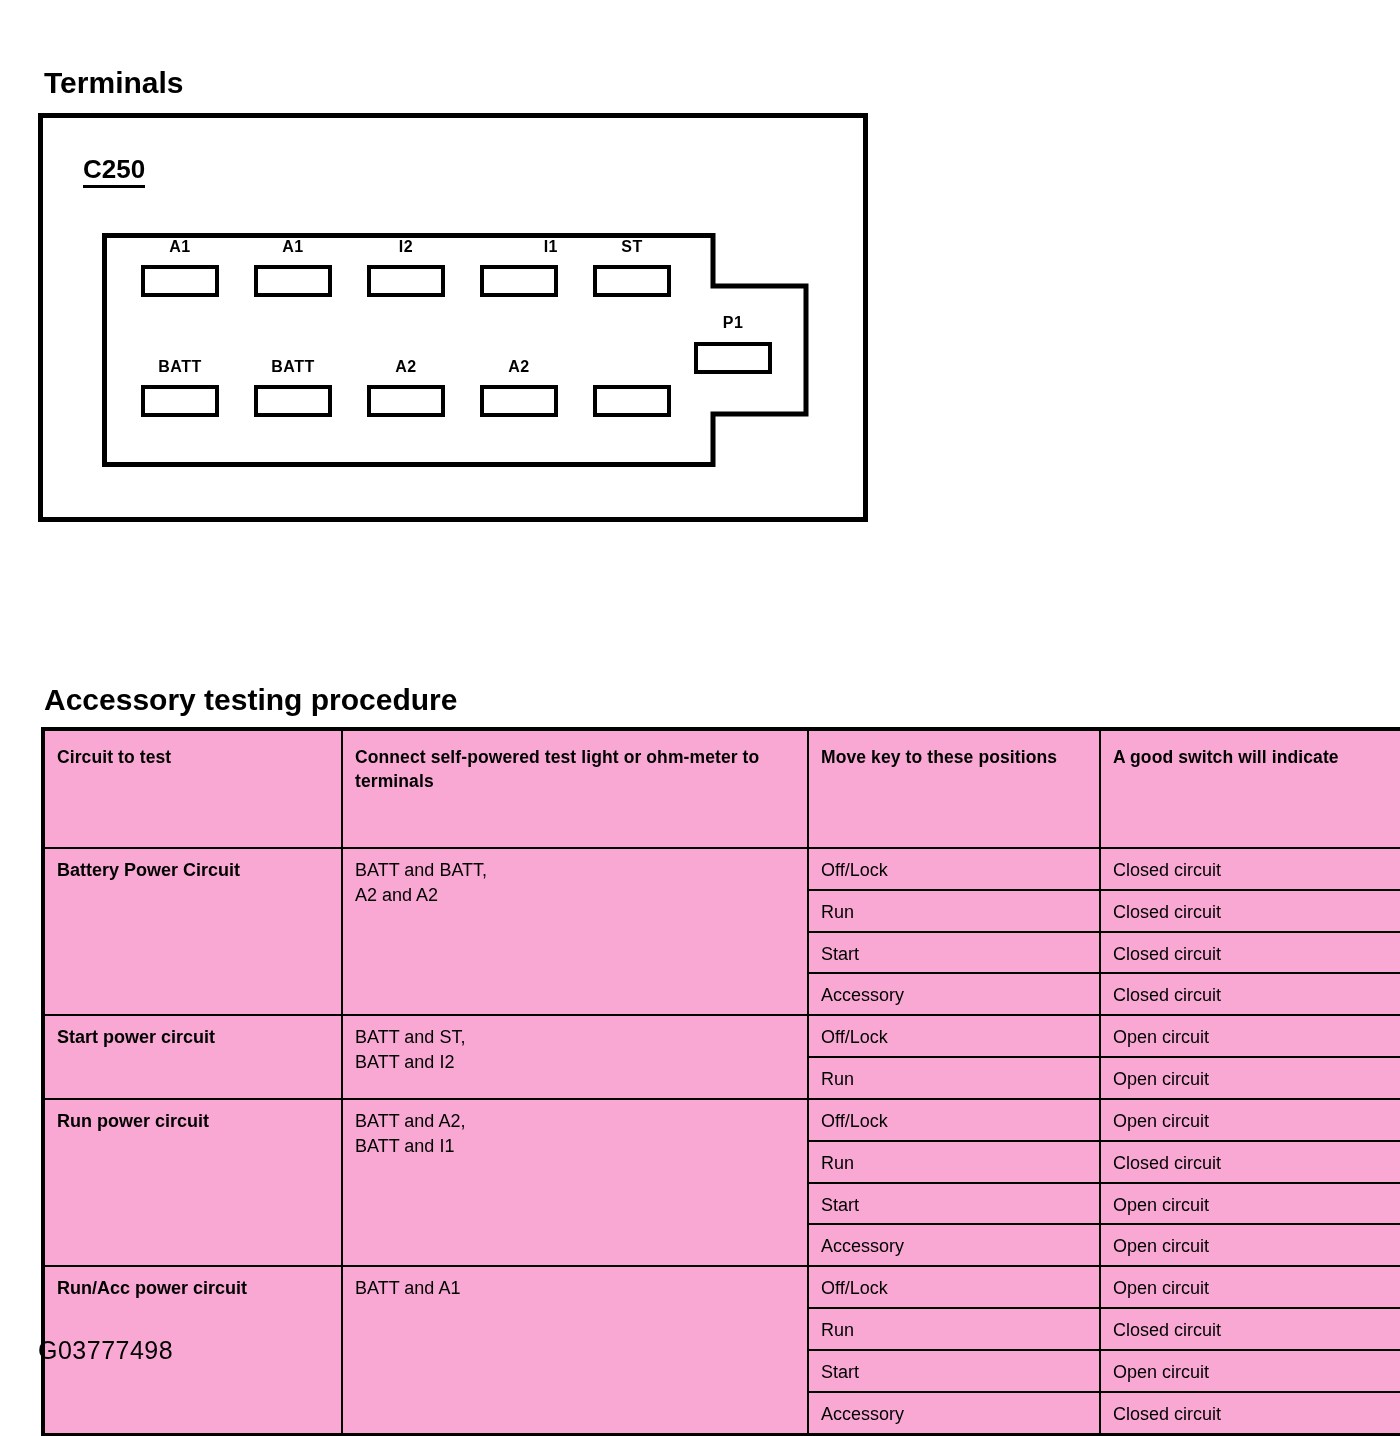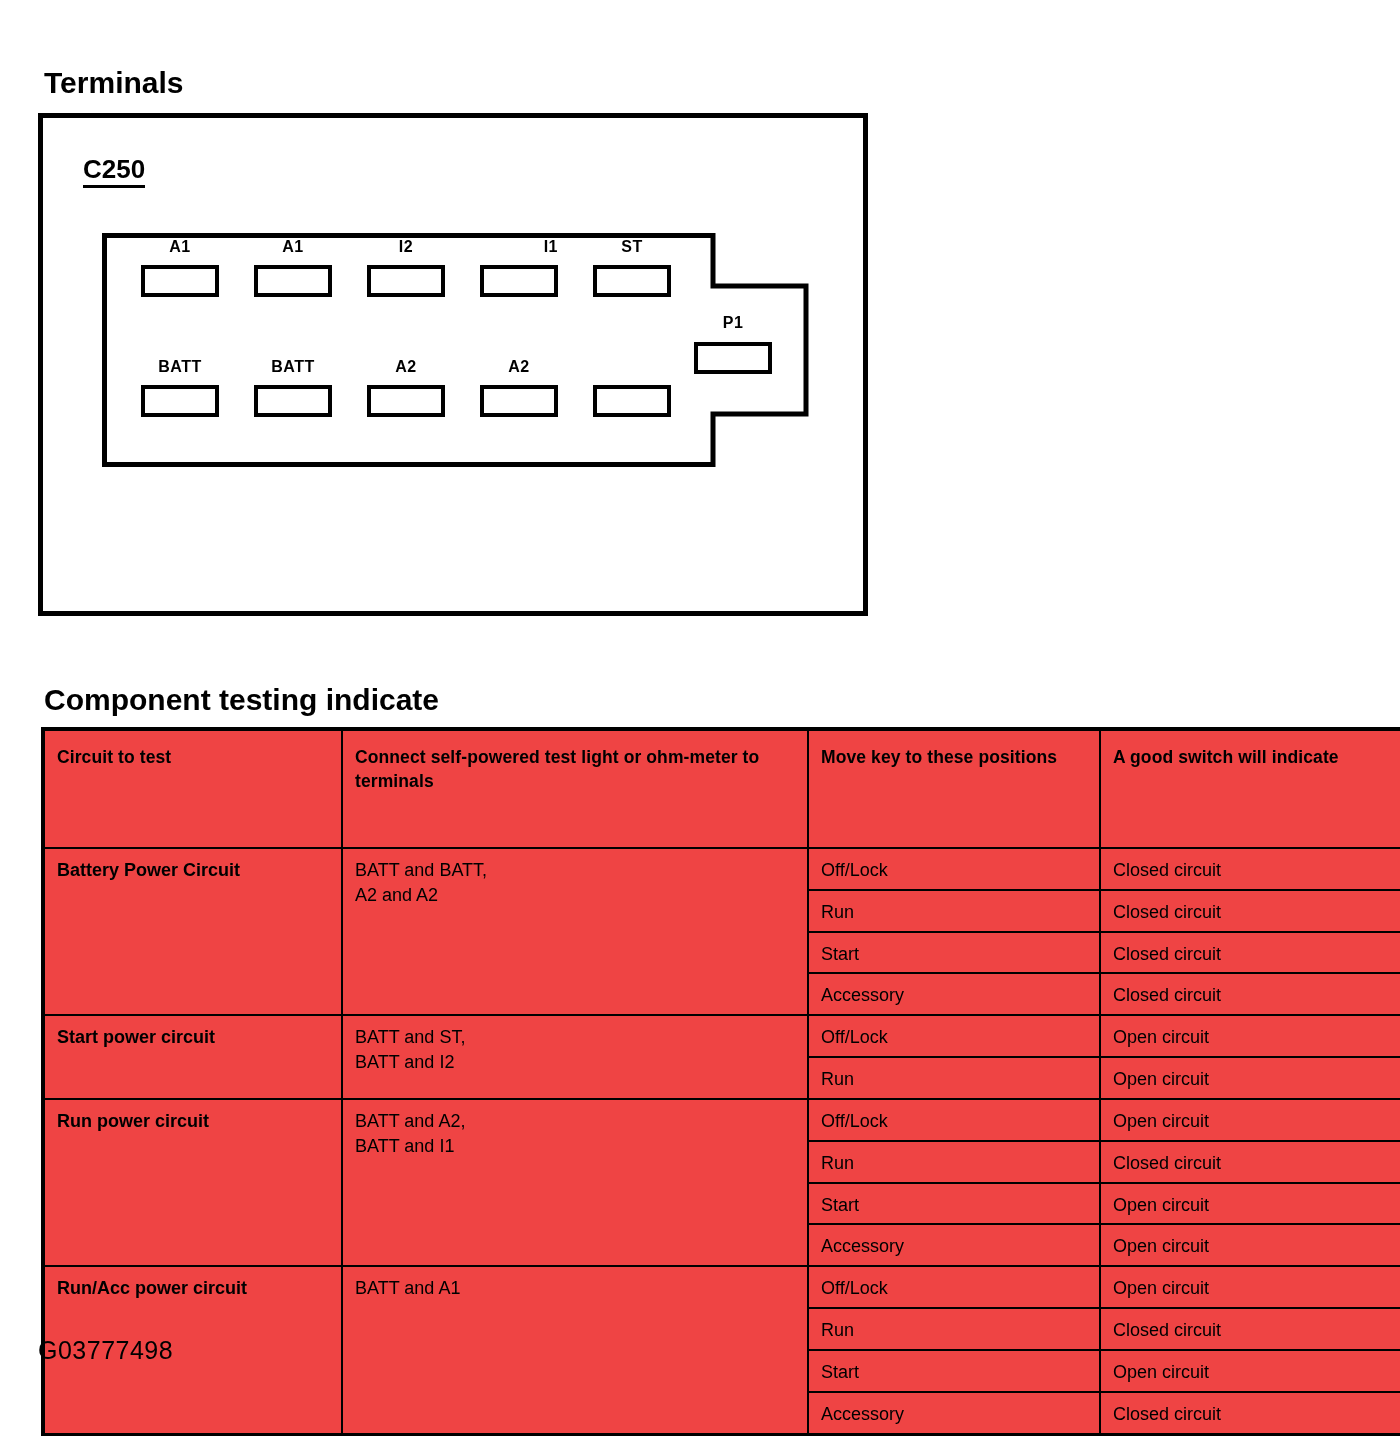--- a/index.html
+++ b/index.html
@@ -34,21 +34,21 @@
     top: 683px;
     font-size: 30px;
   }
 
   
   #terminal-panel {
     position: absolute;
     left: 38px;
     top: 113px;
     width: 830px;
-    height: 503px;
+    height: 409px;
     border: 5px solid #000;
     box-sizing: border-box;
     background: #fff;
   }
 
   #connector-label {
     position: absolute;
     left: 40px;
     top: 38px;
     font-size: 26px;
@@ -105,21 +105,21 @@
     table-layout: fixed;
     background: #fff;
   }
   #procedure-table td, #procedure-table th {
     border: 2px solid #000;
     vertical-align: top;
     padding: 9px 10px 6px 12px;
     font-size: 18px;
     line-height: 1.38;
     text-align: left;
-    background: #ef4444;
+    background: #f9a8d4;
   }
   
   #procedure-table {
     border: 4px solid #000;
     box-sizing: border-box;
   }
   #procedure-table thead th {
     font-weight: bold;
     font-size: 17.5px;
     letter-spacing: 0.1px;
@@ -209,21 +209,21 @@
   <div class="pin" style="left:437px; top:267px;"></div>
 
   <div class="pin-label" style="left:527px; top:240px;margin-top:36px;">P2</div>
   <div class="pin" style="left:550px; top:267px;"></div>
 
   <div class="pin-label" style="left:651px; top:196px;">P1</div>
   <div class="pin" style="left:651px; top:224px;"></div>
 
 </div>
 
-<div class="section-heading" id="procedure-heading">Component testing indicate</div>
+<div class="section-heading" id="procedure-heading">Accessory testing procedure</div>
 
 <table id="procedure-table">
   <thead>
     <tr>
       <th class="col-circuit">Circuit to test</th>
       <th class="col-terminals">Connect self-powered test light or ohm-meter to terminals</th>
       <th class="col-key">Move key to these positions</th>
       <th class="col-result">A good switch will indicate</th>
     </tr>
   </thead>

